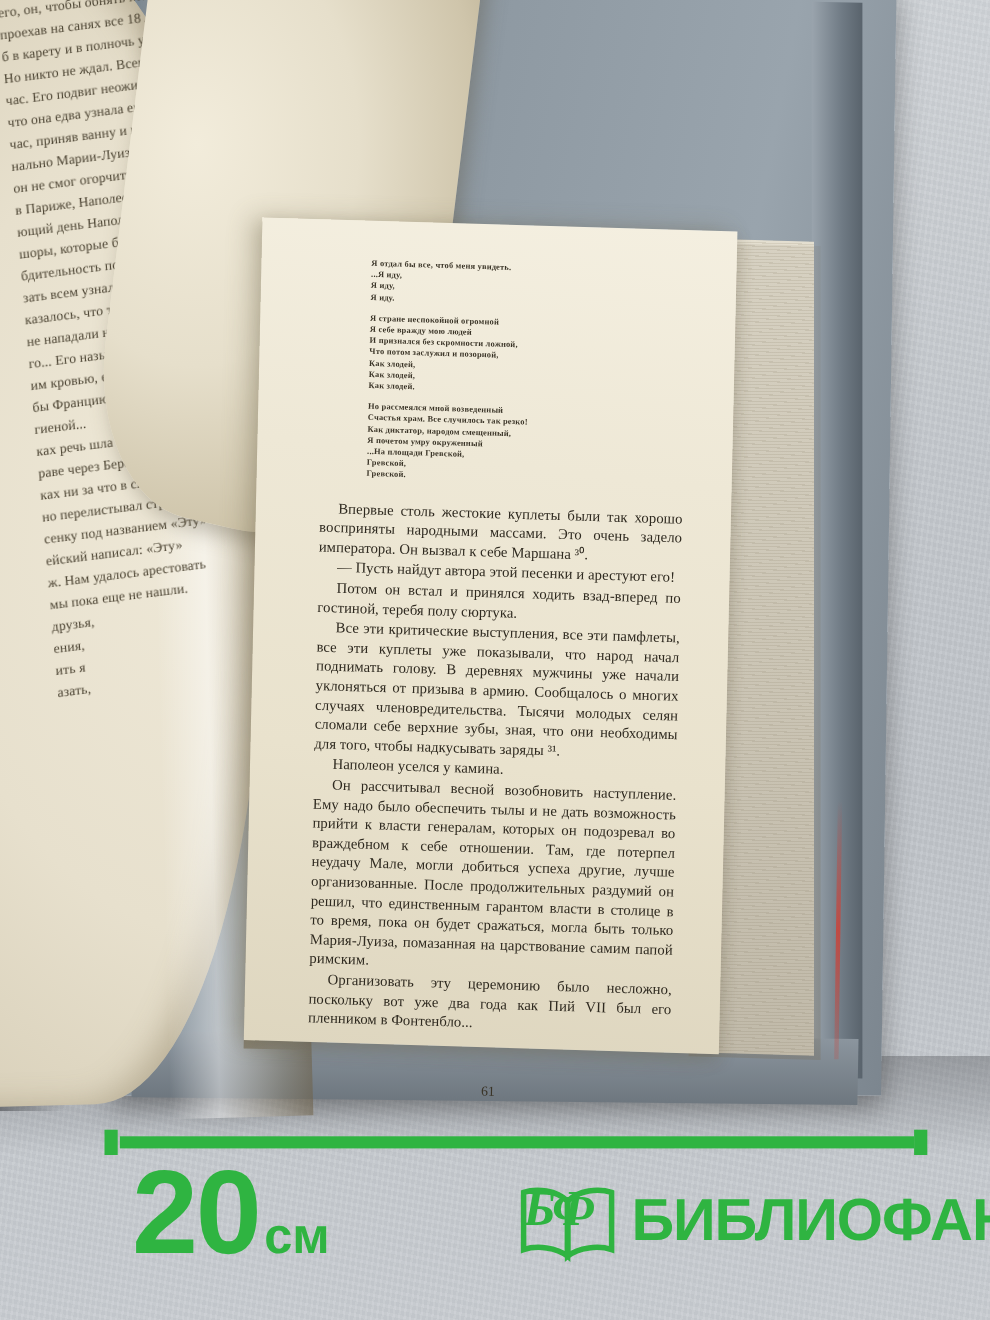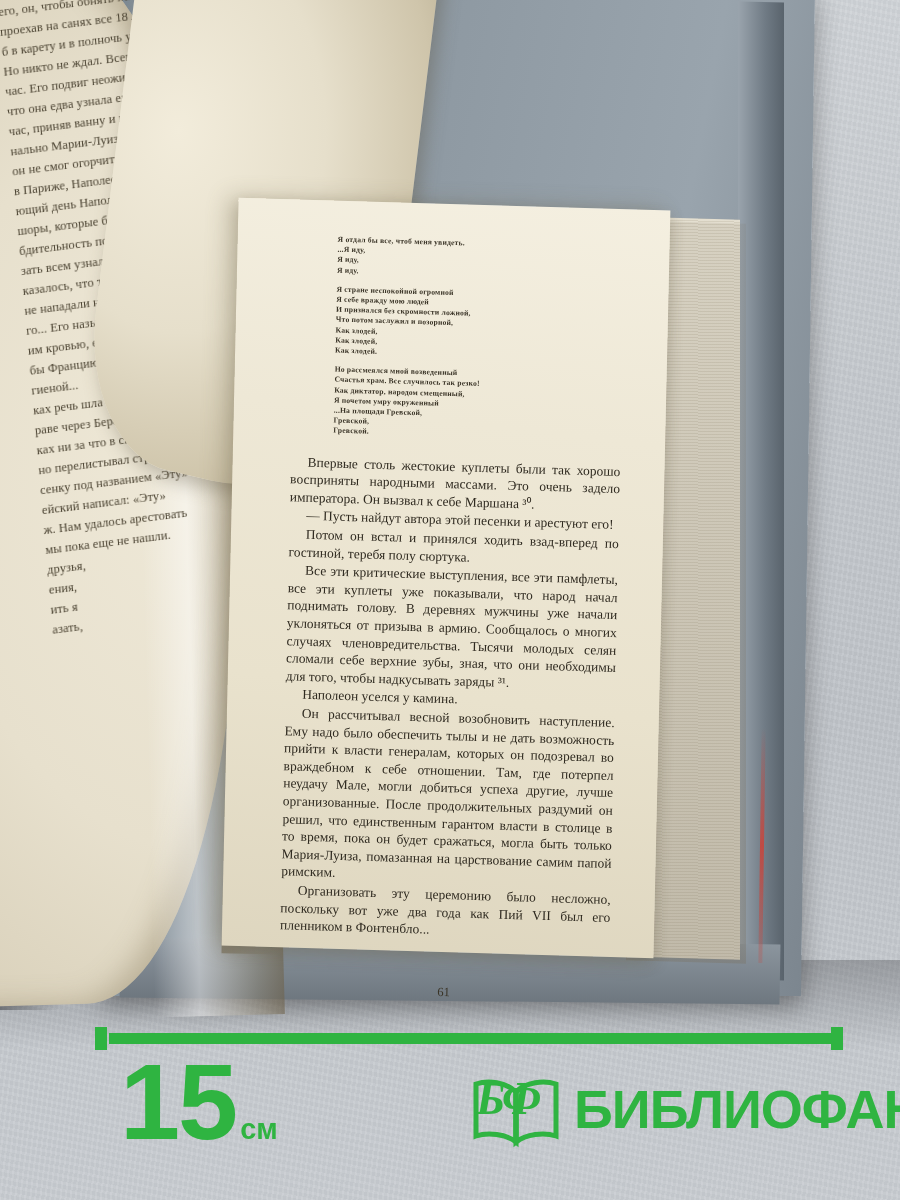--- a/index.html
+++ b/index.html
@@ -234,21 +234,21 @@
   .scale-label {
     position: absolute;
     left: 120px;
     top: 1052px;
     color: #2fb441;
     font-family: "Liberation Sans", sans-serif;
     font-weight: 700;
     letter-spacing: -2px;
   }
   .scale-label .num { font-size: 108px; line-height: 100px; }
-  .scale-label .unit { font-size: 29px; letter-spacing: 0px; margin-left: 4px; }
+  .scale-label .unit { font-size: 46px; letter-spacing: 0px; margin-left: 4px; }
 
   
   .logo {
     position: absolute;
     left: 470px;
     top: 1070px;
     display: flex;
     align-items: center;
     gap: 12px;
   }
@@ -392,21 +392,21 @@
 
   </div>
 
   <div class="scalebar">
     <div class="cap-l"></div>
     <div class="bar"></div>
     <div class="cap-r"></div>
   </div>
 
   <div class="scale-label">
-    <span class="num">15</span><span class="unit">см</span>
+    <span class="num">20</span><span class="unit">см</span>
   </div>
 
   <div class="logo">
     <div class="logo-mark">
       <svg width="92" height="78" viewBox="0 0 92 78" aria-hidden="true">
         <path d="M46 22 C36 12, 18 10, 6 14 L6 66 C18 62, 36 64, 46 72 Z" fill="none" stroke="#2fb441" stroke-width="5"></path>
         <path d="M46 22 C56 12, 74 10, 86 14 L86 66 C74 62, 56 64, 46 72 Z" fill="none" stroke="#2fb441" stroke-width="5"></path>
         <line x1="46" y1="22" x2="46" y2="72" stroke="#2fb441" stroke-width="5"></line>
       </svg>
       <span class="bf">БФ</span>

